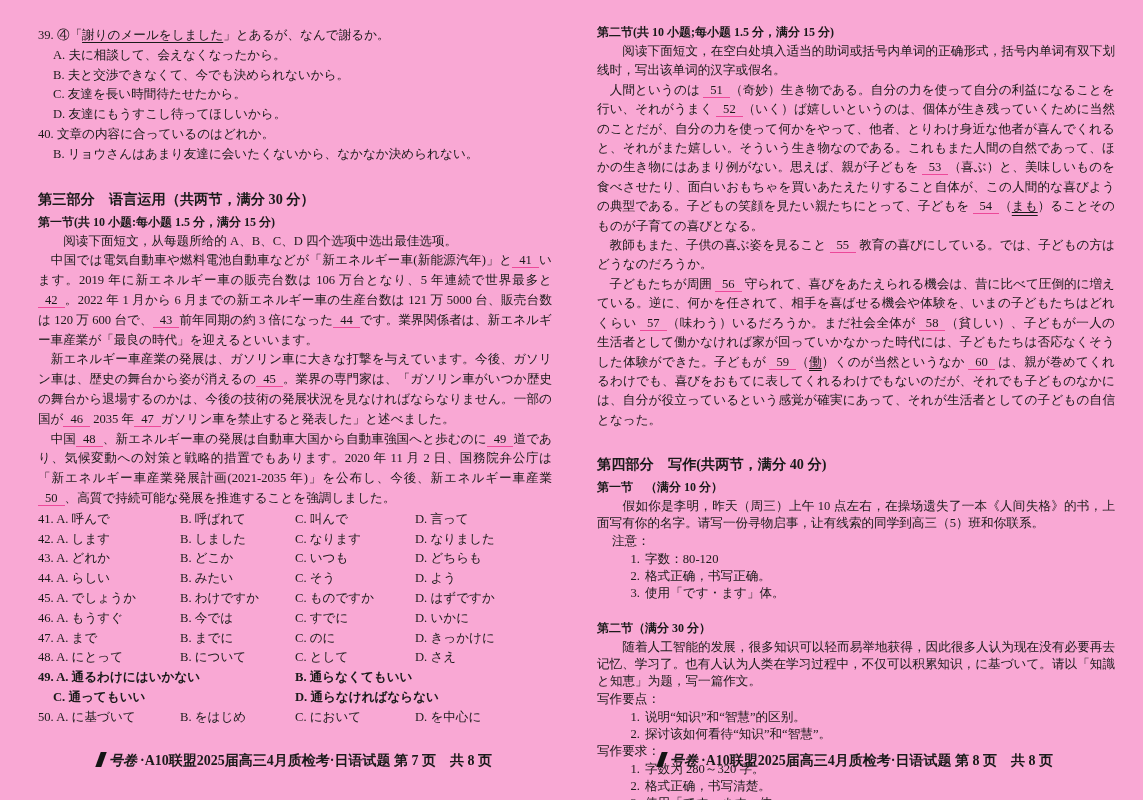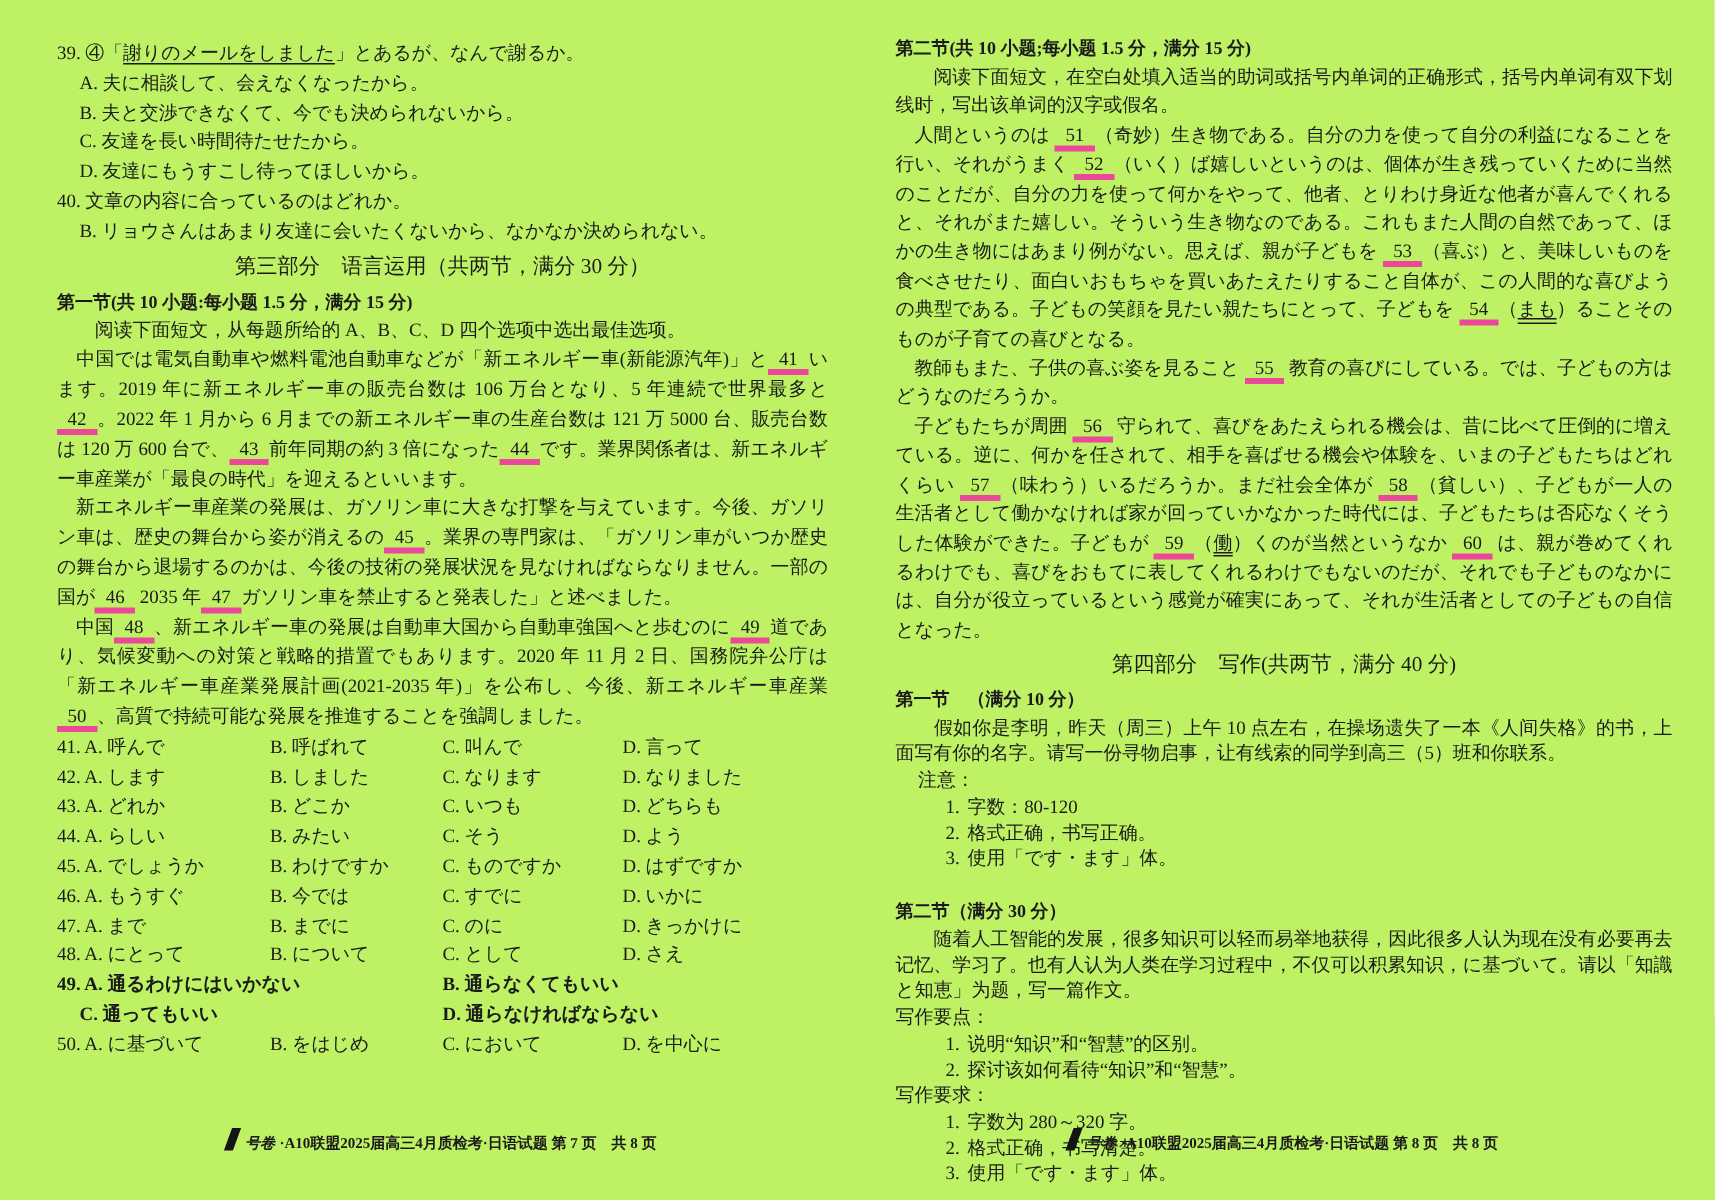--- a/index.html
+++ b/index.html
@@ -1,49 +1,49 @@
 <!DOCTYPE html>
 <html><head>
 <meta charset="utf-8">
 <style>
   html,body{margin:0;padding:0;background:#e9e9e7;}
   .page{
-    position:relative;width:1143px;height:800px;background:#bef264;color:#1a1a1a;
+    position:relative;width:1143px;height:800px;background:#f9a8d4;color:#1a1a1a;
     font-family:"Liberation Serif","DejaVu Serif",serif;overflow:hidden;
   }
   .col{position:absolute;font-size:12.6px;}
   .col-left{left:38px;top:26px;width:514px;line-height:19.8px;}
   .col-right{left:597px;top:22px;width:518px;line-height:19.4px;}
 
   .q-stem{text-align:left;}
   .q-opt{padding-left:15px;}
 
-  .part-title{font-size:14.2px;font-weight:normal;margin:3px 0 3px;line-height:20px;text-align:center;}
+  .part-title{font-size:14.2px;font-weight:bold;margin:24px 0 3px;line-height:20px;}
   .sec-title{font-size:12px;font-weight:bold;margin:0;line-height:20px;}
   .intro{margin:0;text-align:justify;}
   .para{margin:0;text-align:justify;}
 
   #cloze-questions{margin-top:1px;}
   .qrow{display:grid;grid-template-columns:142px 115px 120px auto;}
   .qrow.wide{grid-template-columns:257px auto;font-weight:bold;}
   .qrow .cell{white-space:nowrap;overflow:hidden;}
   .qrow.wide .c-indent{padding-left:15px;}
 
-  .blank{border-bottom:4px solid #ec4899;padding:0 7px;}
+  .blank{border-bottom:1px solid #ec4899;padding:0 7px;}
   .ul{text-decoration:underline;text-underline-offset:3px;}
   .du{text-decoration:underline double;text-underline-offset:2px;}
 
   .p4-prompt{margin:1px 0;line-height:17px;text-align:justify;}
   .p4-label{margin:1px 0;line-height:16.5px;}
   .lab-indent{padding-left:15px;}
   ol.numlist{margin:0;padding-left:46px;line-height:16.2px;}
   ol.numlist li{margin:0 0 1px 0;padding-left:2px;}
   .h-sec2{margin-top:17px;}
 
-  .footer{position:absolute;top:752px;font-size:10px;font-weight:bold;white-space:nowrap;line-height:16px;}
+  .footer{position:absolute;top:752px;font-size:14px;font-weight:bold;white-space:nowrap;line-height:16px;}
   .footer-left{left:38px;width:514px;text-align:center;}
   .footer-right{left:597px;width:518px;text-align:center;}
   .logo-bar{display:inline-block;width:6px;height:15px;background:#141414;transform:skewX(-20deg);margin-right:5px;vertical-align:-2px;}
   .logo-text{font-style:italic;font-weight:bold;margin-right:3px;}
 </style>
 </head>
 <body>
 
 <div class="page">
 

